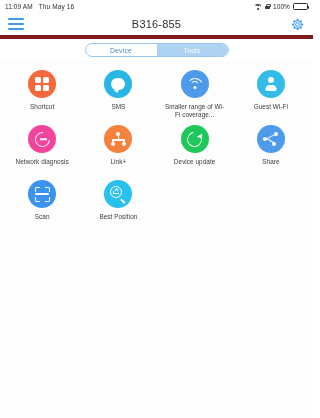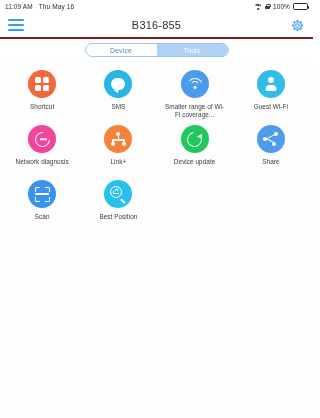--- a/index.html
+++ b/index.html
@@ -77,21 +77,21 @@
 
   
   .nav-bar {
     height: 26px;
     flex: 0 0 26px;
     display: flex;
     align-items: center;
     padding: 0 8px;
     background: #ffffff;
     position: relative;
-    border-bottom: 2px solid #7f1d1d;
+    border-bottom: 4px solid #7f1d1d;
   }
   .hamburger {
     width: 16px; height: 12px; display: flex; flex-direction: column;
     justify-content: space-between; cursor: pointer;
   }
   .hamburger span { display: block; height: 2px; background: #3b9bf0; border-radius: 1px; }
   .nav-title {
     position: absolute; left: 0; right: 0; text-align: center;
     font-size: 11px; color: #2f2f2f; font-weight: 400; pointer-events: none;
     letter-spacing: 0.2px;

